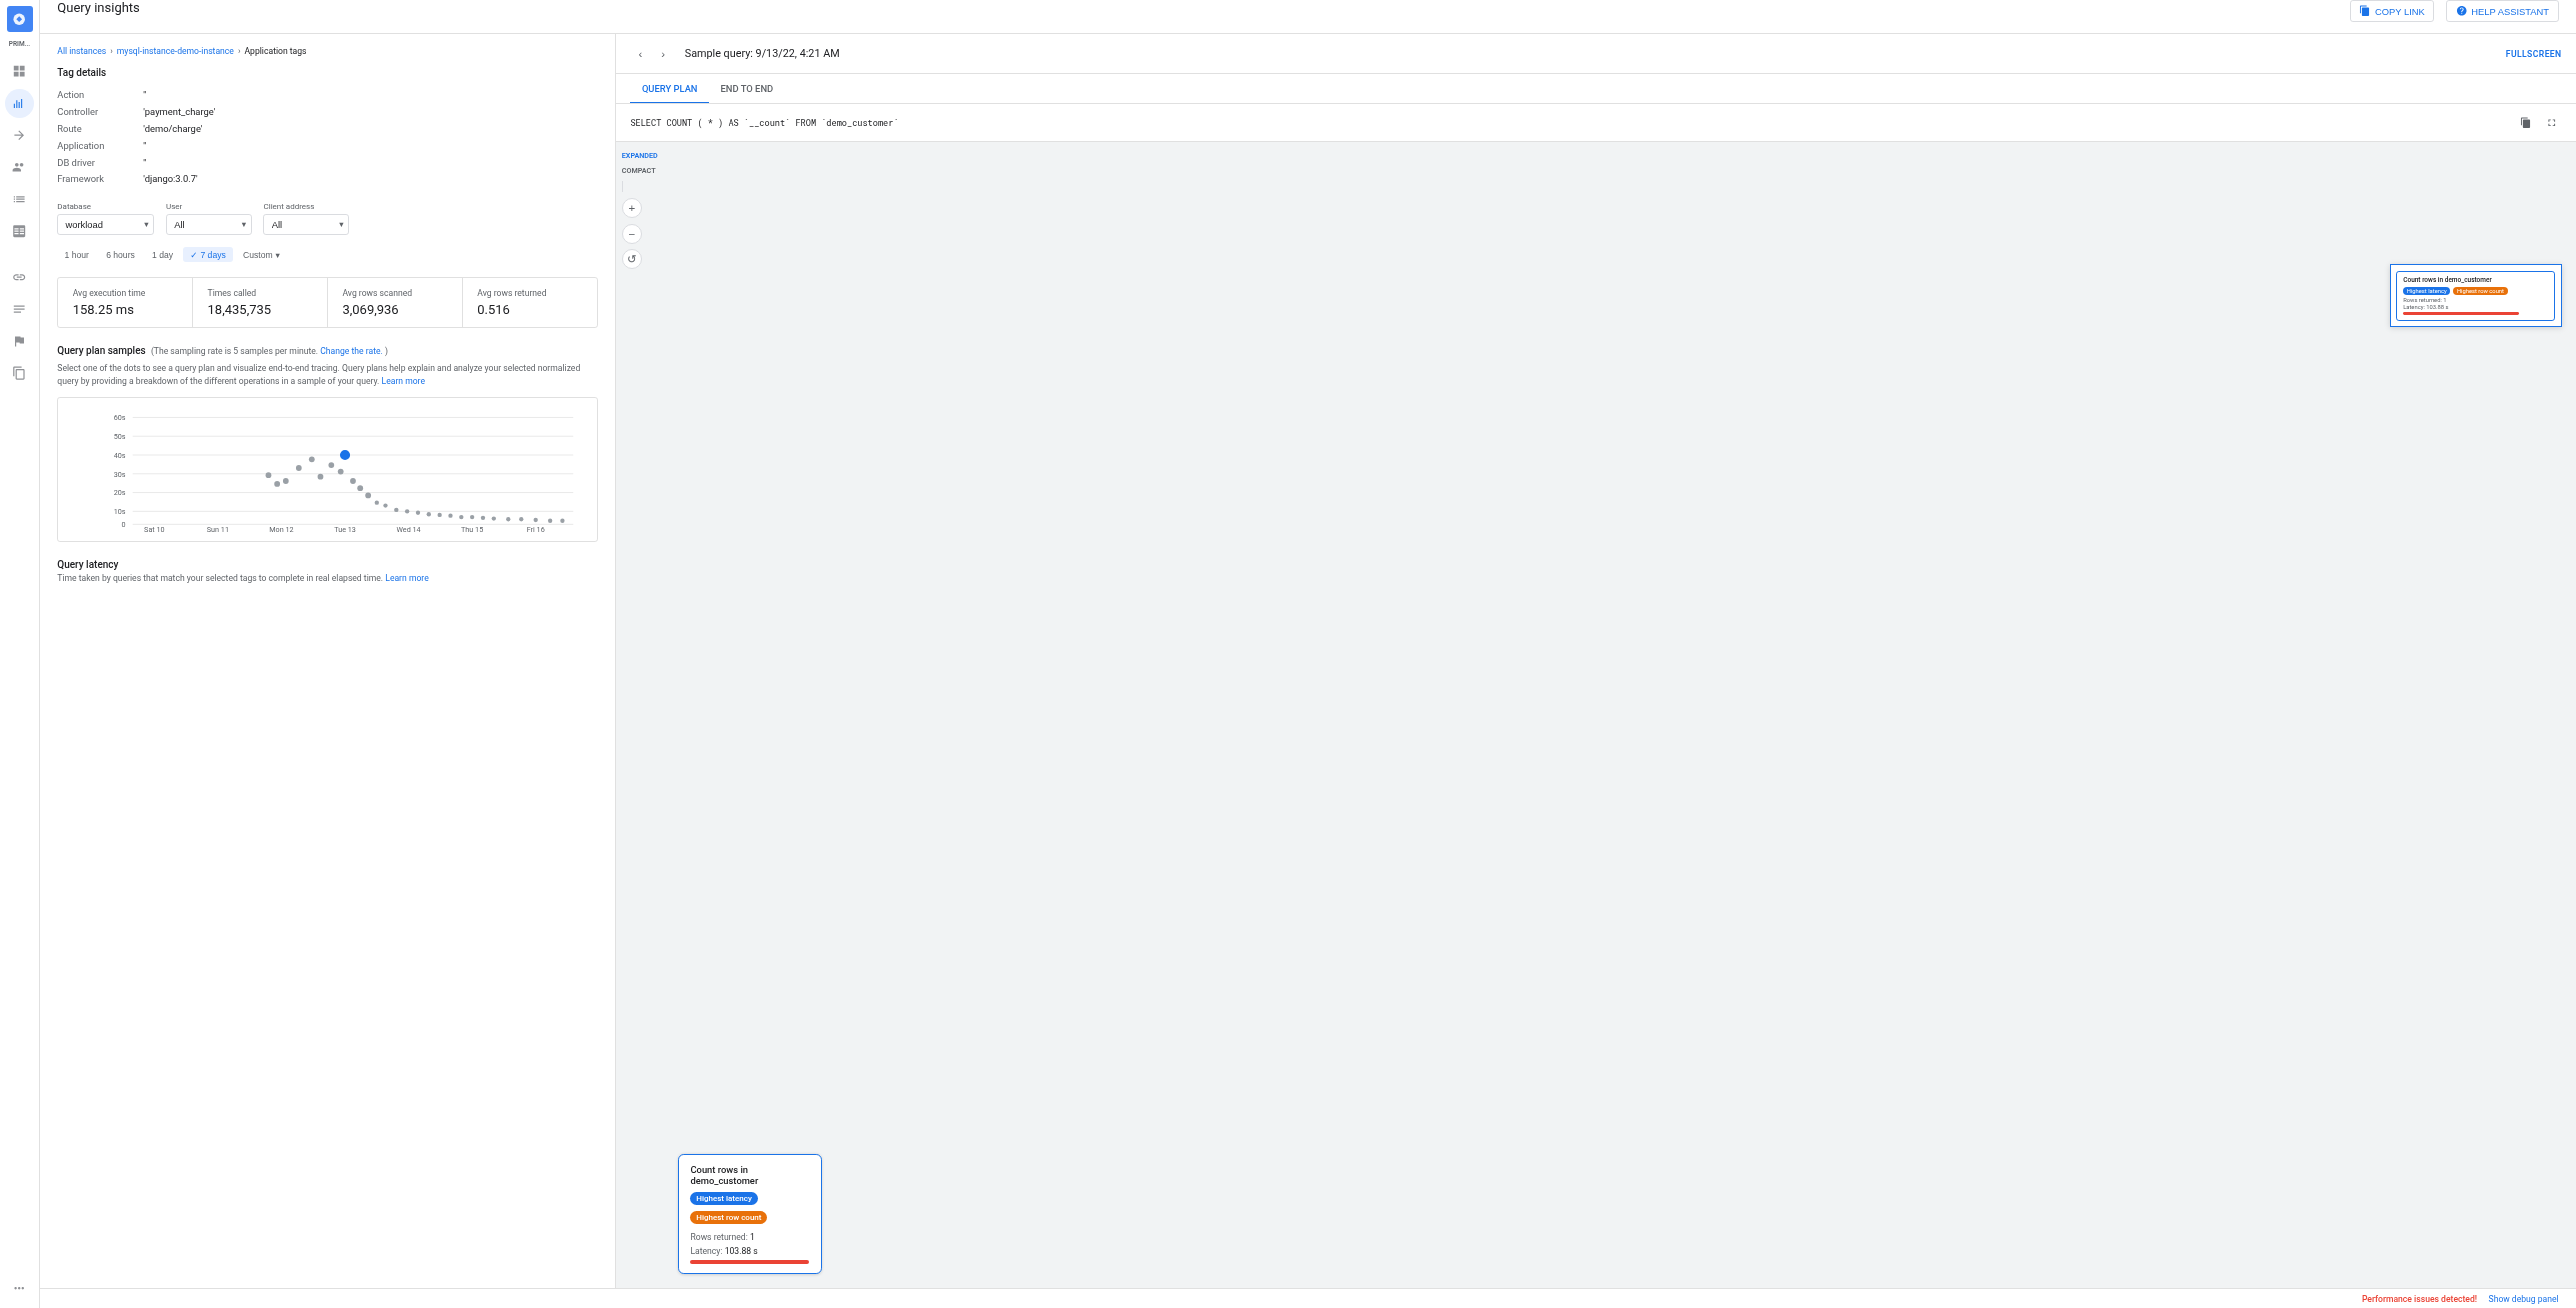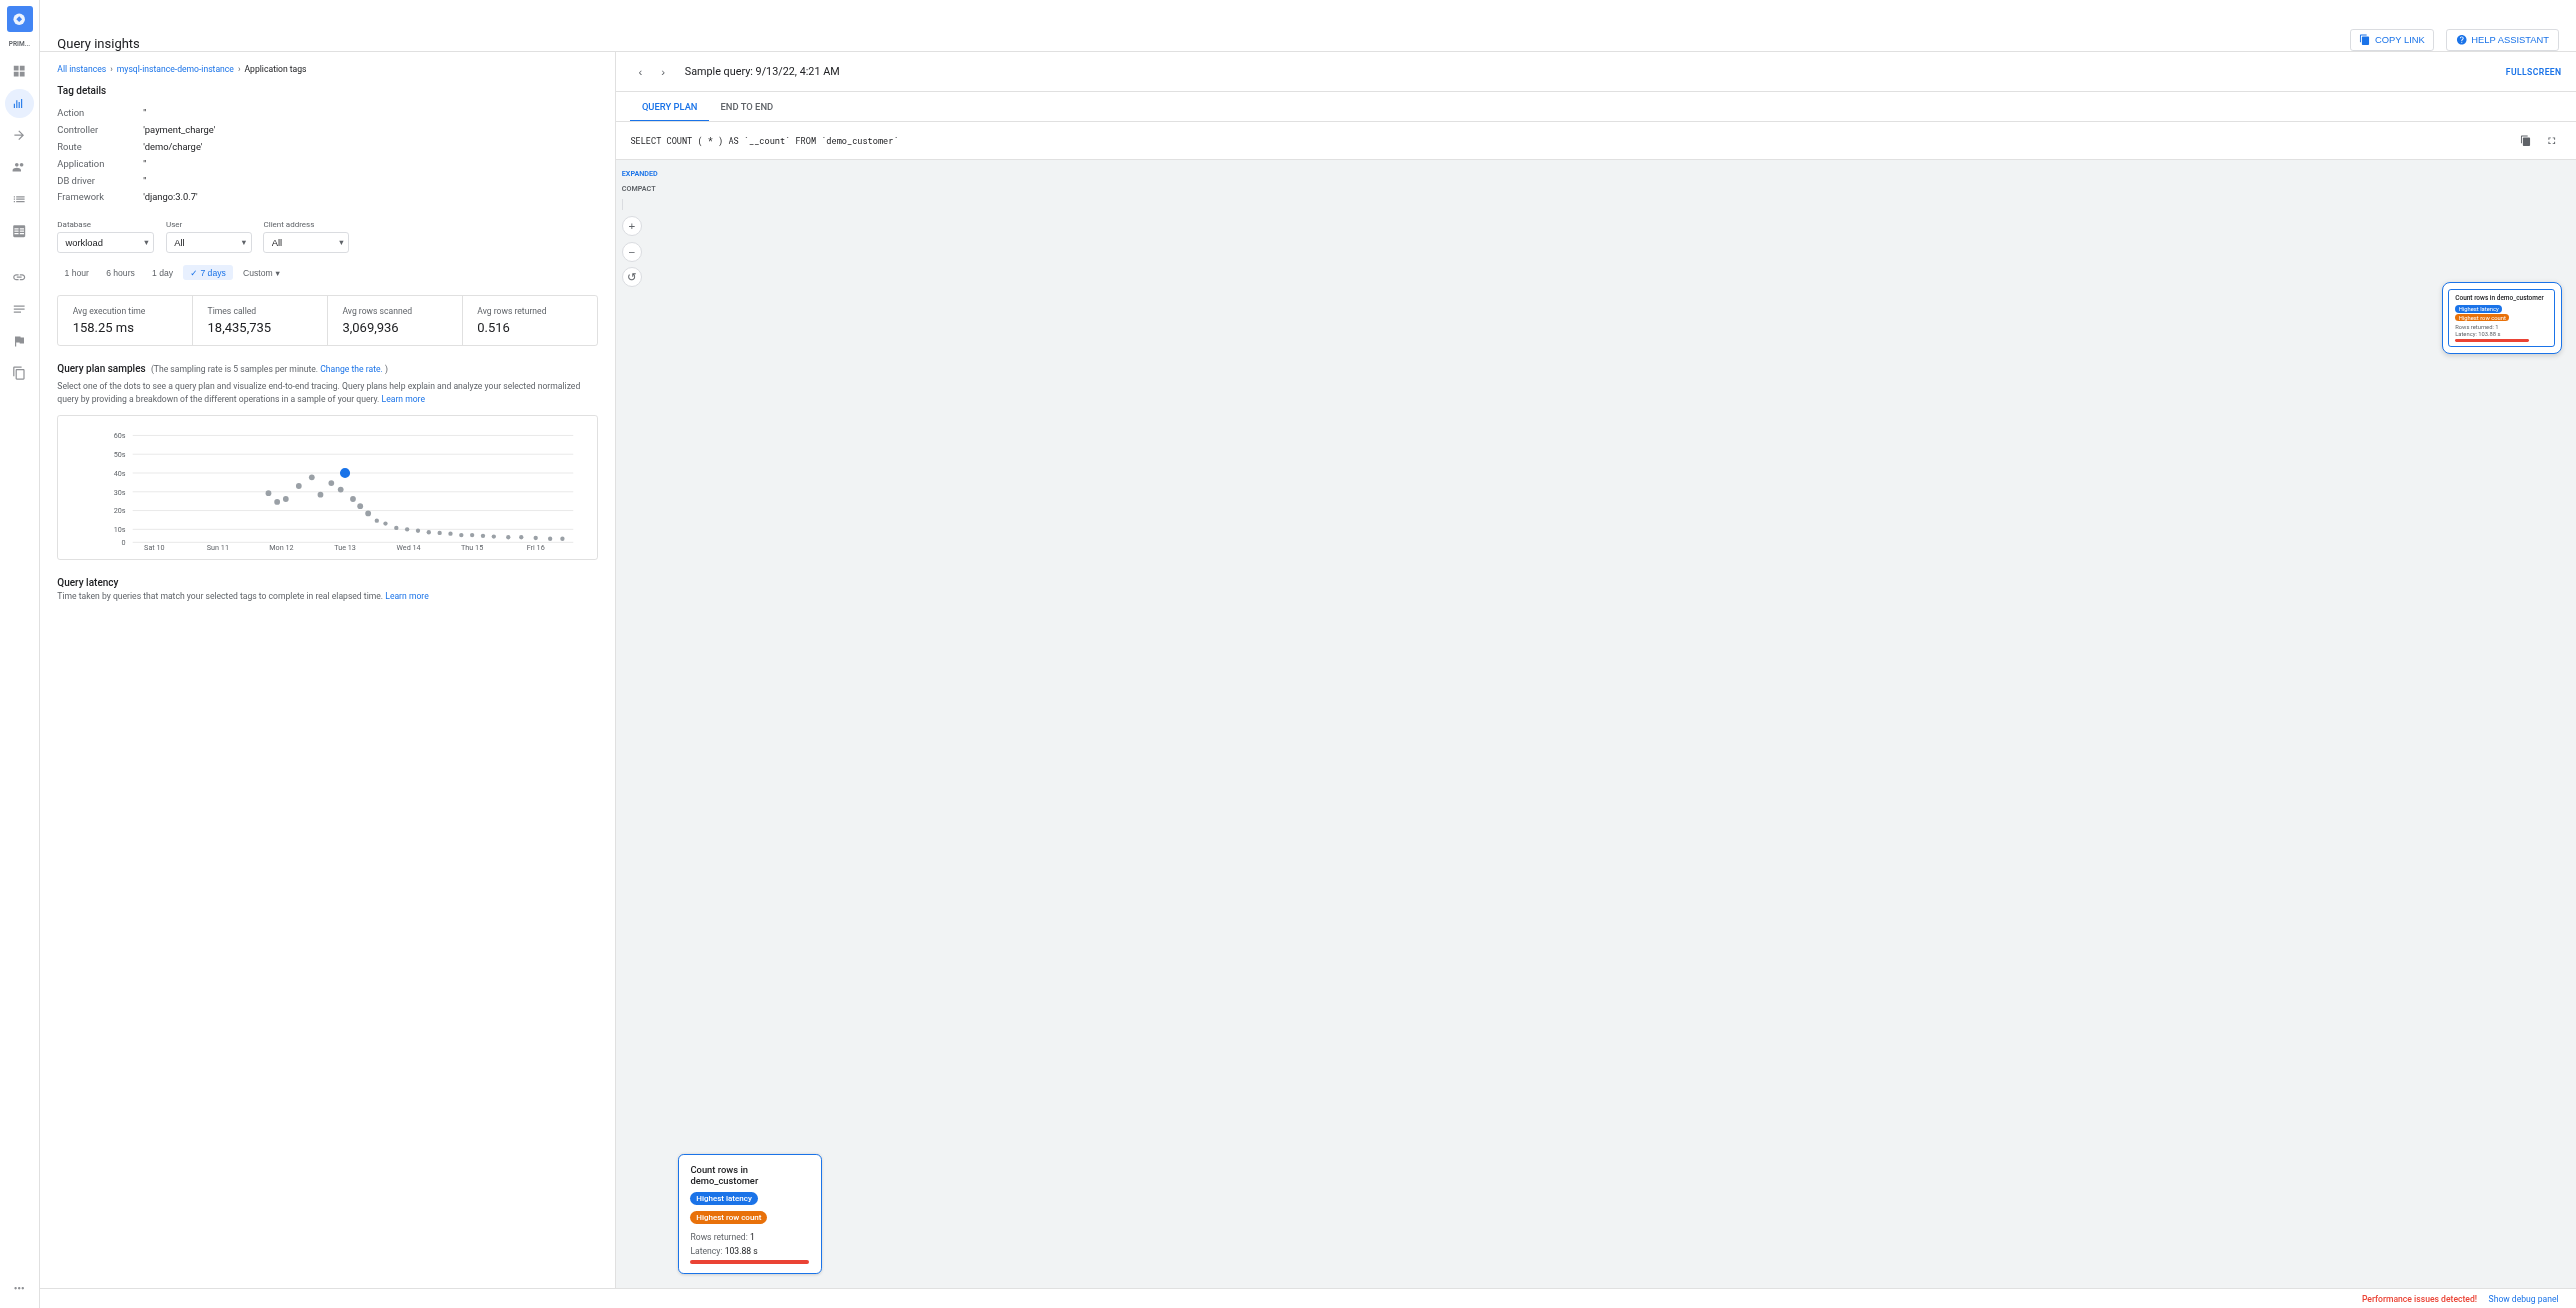--- a/index.html
+++ b/index.html
@@ -2,21 +2,21 @@
 <html style="font-size:11.5px"><head>
   <meta charset="utf-8">
   <style>
     * { box-sizing: border-box; margin: 0; padding: 0; }
     body { font-family: 'Google Sans', Roboto, Arial, sans-serif; font-size: 9.4px; background: #f8f9fa; color: #202124; }
 
     
     .app-shell { display: flex; height: 100vh; overflow: hidden; }
     .sidebar-nav { width: 40px; background: #fff; border-right: 0.7px solid #e0e0e0; display: flex; flex-direction: column; align-items: center; padding: 5.8px 0; gap: 2.9px; flex-shrink: 0; }
     .main-area { flex: 1; display: flex; flex-direction: column; overflow: hidden; }
-    .top-bar { height: 52px; background: #fff; border-bottom: 0.7px solid #e0e0e0; display: flex; align-items: flex-end; padding: 0 17.3px; gap: 11.5px; flex-shrink: 0; }
+    .top-bar { height: 34px; background: #fff; border-bottom: 0.7px solid #e0e0e0; display: flex; align-items: flex-start; padding: 0 17.3px; gap: 11.5px; flex-shrink: 0; }
     .content-split { display: flex; flex: 1; overflow: hidden; }
     .left-panel { width: 576px; overflow-y: auto; background: #fff; border-right: 0.7px solid #e0e0e0; padding: 0; flex-shrink: 0; }
     .right-panel { flex: 1; background: #f1f3f4; overflow: hidden; display: flex; flex-direction: column; }
 
     
     .nav-logo { width: 26px; height: 26px; background: #4285f4; border-radius: 2.9px; display: flex; align-items: center; justify-content: center; margin-bottom: 5.8px; }
     .nav-item { width: 29px; height: 29px; border-radius: 14.4px; display: flex; align-items: center; justify-content: center; cursor: pointer; color: #5f6368; }
     .nav-item.active { background: #e8f0fe; color: #1a73e8; }
     .prim-label { font-size: 6.5px; color: #5f6368; font-weight: 600; }
 
@@ -106,21 +106,21 @@
     .plan-node { background: #fff; border: 1.4px solid #1a73e8; border-radius: 5.8px; padding: 8.6px 11.5px; min-width: 144px; max-width: 173px; box-shadow: 0 0.7px 2.9px rgba(0,0,0,0.15); }
     .plan-node-title { font-size: 9.4px; font-weight: 500; color: #202124; margin-bottom: 5.8px; }
     .plan-badge { display: inline-block; padding: 2.2px 5.8px; border-radius: 8.6px; font-size: 8px; font-weight: 500; color: #fff; margin-bottom: 2.9px; }
     .badge-blue { background: #1a73e8; }
     .badge-orange { background: #e8710a; }
     .plan-stat { font-size: 8.6px; color: #5f6368; margin-top: 4.3px; }
     .plan-stat-value { font-size: 8.6px; color: #202124; }
     .latency-bar { height: 4.3px; background: #ea4335; border-radius: 2.2px; width: 100%; margin-top: 4.3px; }
 
     
-    .minimap { position: absolute; top: 122px; right: 14.4px; width: 120px; border: 1.4px solid #1a73e8; background: #fff; border-radius: 8px; padding: 5.8px; box-shadow: 0 1.4px 5.8px rgba(0,0,0,0.15); }
+    .minimap { position: absolute; top: 122px; right: 14.4px; width: 172px; border: 1.4px solid #1a73e8; background: #fff; border-radius: 0; padding: 5.8px; box-shadow: 0 1.4px 5.8px rgba(0,0,0,0.15); }
     .minimap-node { background: #fff; border: 0.7px solid #1a73e8; border-radius: 2.9px; padding: 4.3px 5.8px; font-size: 6.5px; }
     .minimap-badge { display: inline-block; padding: 0.7px 3.6px; border-radius: 5.8px; font-size: 5.8px; color: #fff; margin: 0.7px 1.4px 0.7px 0; }
     .minimap-stat { font-size: 5.8px; color: #5f6368; margin-top: 1.4px; }
     .minimap-bar { height: 2.9px; background: #ea4335; border-radius: 1.4px; width: 80%; margin-top: 2.2px; }
 
     
     .status-bar { background: #fff; border-top: 0.7px solid #e0e0e0; padding: 4.3px 17.3px; display: flex; align-items: center; justify-content: flex-end; font-size: 8.6px; gap: 11.5px; flex-shrink: 0; }
     .status-warning { color: #ea4335; font-weight: 500; }
     .status-link { color: #1a73e8; cursor: pointer; text-decoration: none; }
 

